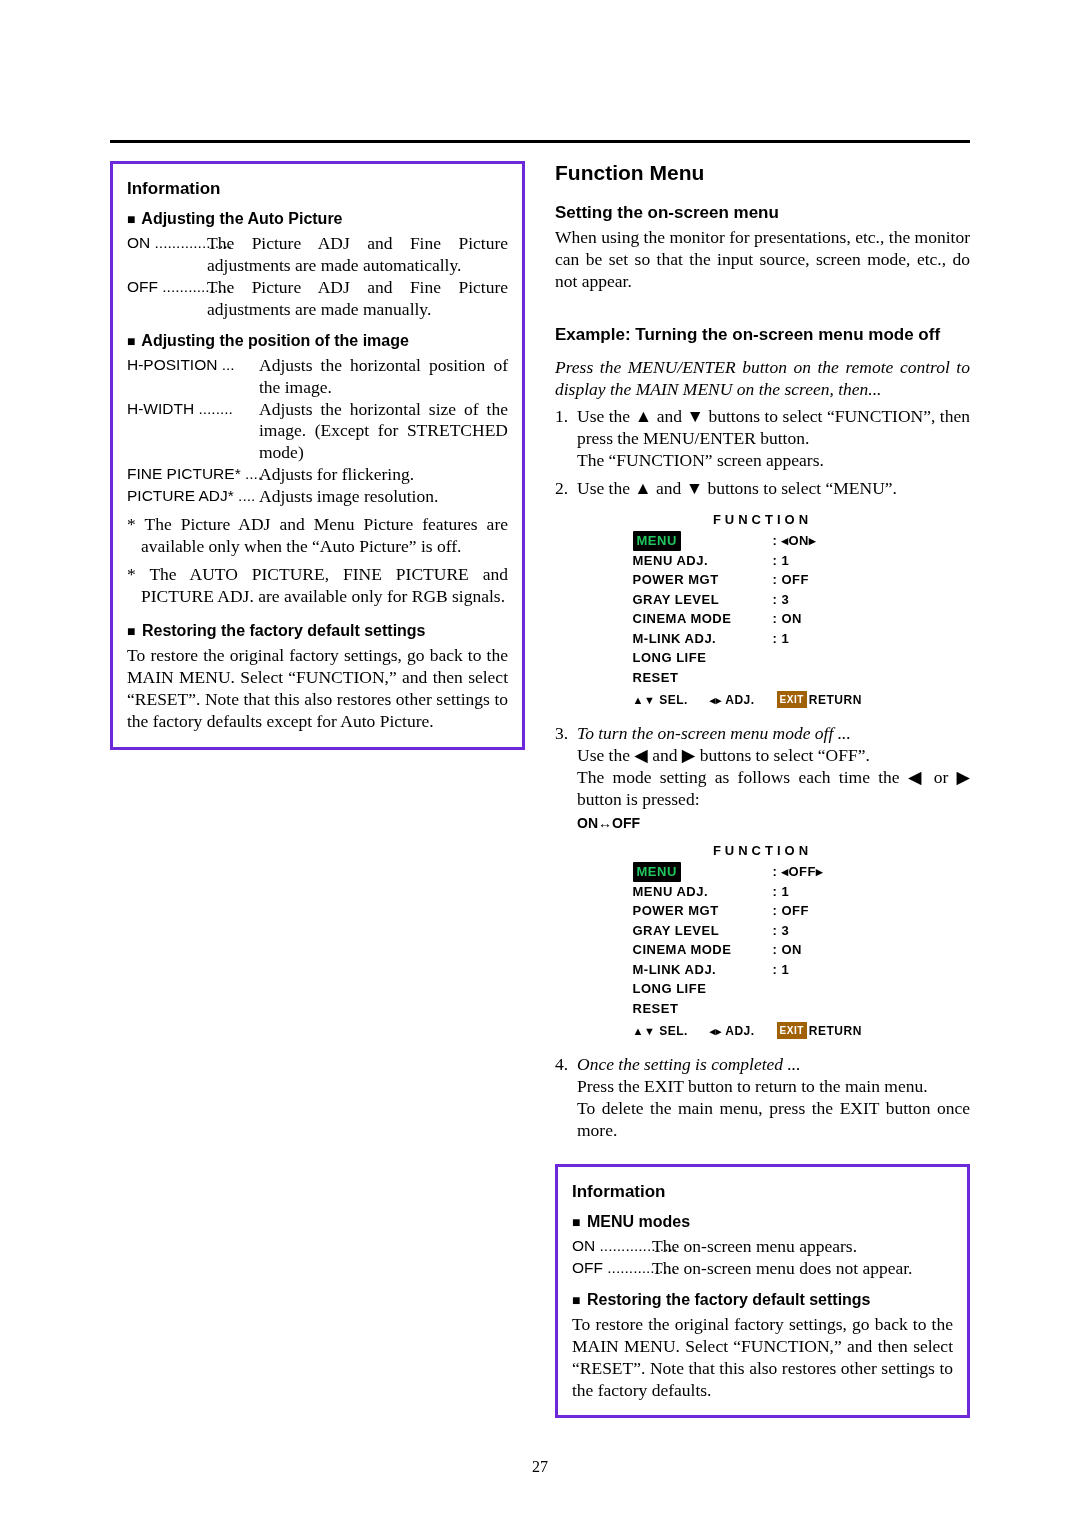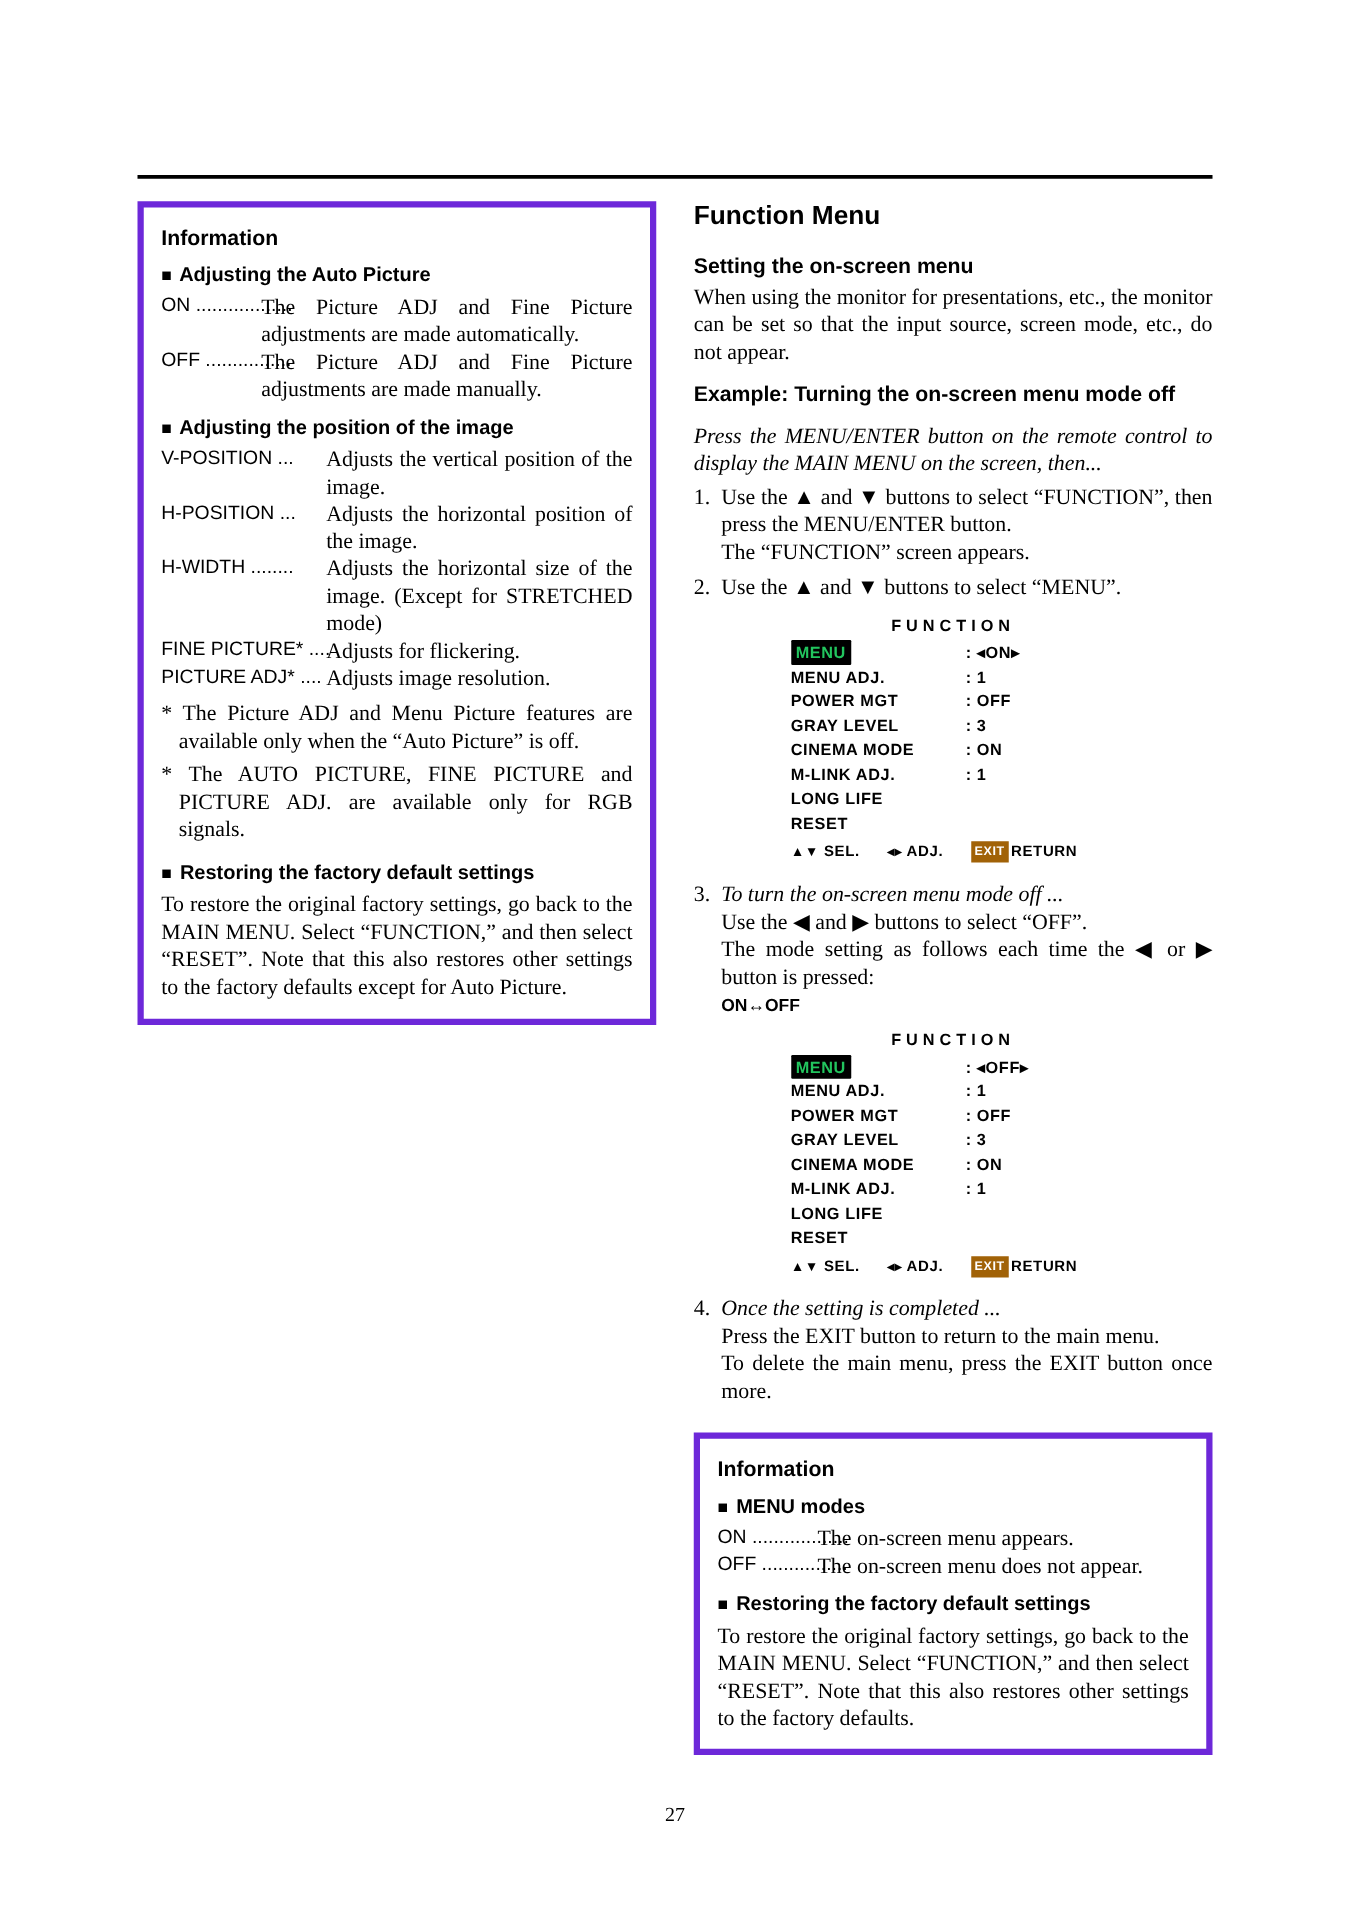--- a/index.html
+++ b/index.html
@@ -20,21 +20,21 @@
     margin-bottom: 18px;
   }
   .columns {
     display: flex;
     gap: 30px;
   }
   .col {
     flex: 1 1 0;
   }
   .info-box {
-    border: 5px solid #6d28d9;
+    border: 3px solid #6d28d9;
     padding: 10px 14px 14px 14px;
     font-size: 17.5px;
     line-height: 1.25;
   }
   .box-title {
     font-family: Arial, Helvetica, sans-serif;
     font-weight: bold;
     font-size: 17px;
     margin: 4px 0 10px 0;
   }
@@ -142,24 +142,20 @@
             </div>
             <div class="def-row">
               <div class="def-term term-narrow">OFF ................</div>
               <div class="def-desc">The Picture ADJ and Fine Picture adjustments are made manually.</div>
             </div>
           </div>
 
         <div class="sub-title"><span class="sq">■</span> <span>Adjusting the position of the image</span></div>
         <div id="left-sec2-rows">
             <div class="def-row">
-              <div class="def-term term-wide">V-POSITION ...</div>
-              <div class="def-desc">Adjusts the vertical position of the image.</div>
-            </div>
-            <div class="def-row">
               <div class="def-term term-wide">H-POSITION ...</div>
               <div class="def-desc">Adjusts the horizontal position of the image.</div>
             </div>
             <div class="def-row">
               <div class="def-term term-wide">H-WIDTH ........</div>
               <div class="def-desc">Adjusts the horizontal size of the image. (Except for STRETCHED mode)</div>
             </div>
             <div class="def-row">
               <div class="def-term term-wide">FINE PICTURE* ....</div>
               <div class="def-desc">Adjusts for flickering.</div>
@@ -176,21 +172,21 @@
         <p class="plain-para" style="margin-top:2px">To restore the original factory settings, go back to the MAIN MENU.  Select “FUNCTION,” and then select “RESET”. Note that this also restores other settings to the factory defaults except for Auto Picture.</p>
       </div>
     </div>
 
     <div class="col">
       <div class="h2-bold">Function Menu</div>
 
       <div class="h3-bold">Setting the on-screen menu</div>
       <div class="body-txt">When using the monitor for presentations, etc., the monitor can be set so that the input source, screen mode, etc., do not appear.</div>
 
-      <div class="h3-bold" style="margin-top:13px">Example: Turning the on-screen menu mode off</div>
+      <div class="h3-bold" style="margin-top:32px">Example: Turning the on-screen menu mode off</div>
 
       <div class="body-txt italic" style="margin-top:12px">Press the MENU/ENTER button on the remote control to display the MAIN MENU on the screen, then...</div>
 
       <div class="body-txt step">
         <div class="step-num">1.</div>
         <div class="step-body">
           <span>Use the ▲ and ▼ buttons to select “FUNCTION”, then press the MENU/ENTER button.</span><br>
           <span>The “FUNCTION” screen appears.</span>
         </div>
       </div>

